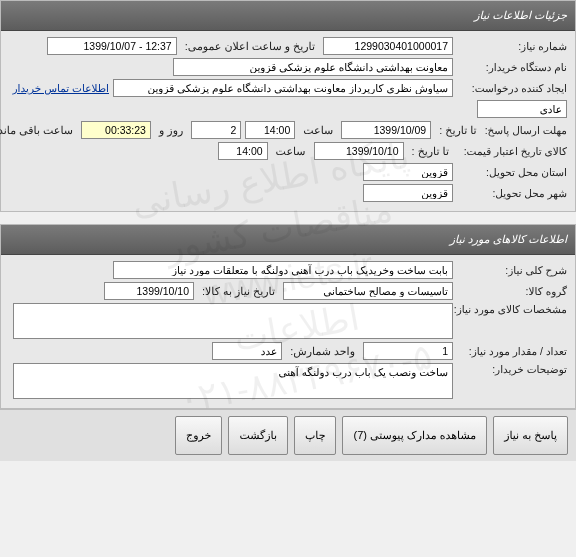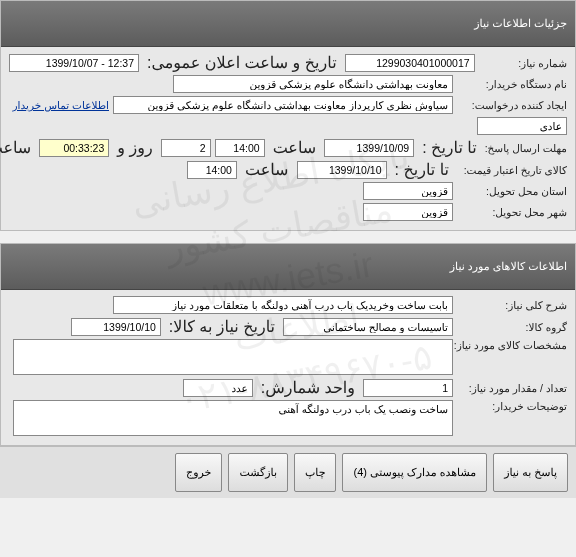--- a/index.html
+++ b/index.html
@@ -21,28 +21,29 @@
   color: rgba(0,0,0,0.06);
   pointer-events: none;
   z-index: 100;
   text-align: center;
   line-height: 1.4;
 }
 .panel { background: #e8e8e8; border: 1px solid #bbb; }
 .panel-header {
   background: linear-gradient(#7a7a7a,#5c5c5c);
   color: #fff;
-  padding: 16px 8px;
+  padding: 8px 8px;
   font-size: 11px;
   border-bottom: 1px solid #444;
+  font-style: italic;
 }
 .panel-body { padding: 6px 8px; }
 .row { display: flex; align-items: center; margin-bottom: 3px; gap: 4px; }
 .label { width: 110px; color: #222; white-space: nowrap; font-size: 10.5px; }
-.label-sm { width: auto; text-align: right; color: #222; white-space: nowrap; font-size: 16px; padding: 0 4px; }
+.label-sm { width: auto; text-align: right; color: #222; white-space: nowrap; font-size: 11px; padding: 0 4px; }
 input[type=text], textarea {
   background: #fff;
   border: 1px solid #888;
   padding: 2px 4px;
   font-family: inherit;
   font-size: 10.5px;
   direction: rtl;
   height: 18px;
 }
 textarea { height: 36px; resize: none; }
@@ -164,17 +165,17 @@
     <div class="row" style="align-items:flex-start;">
       <span class="label">توضیحات خریدار:</span>
       <textarea class="w440" readonly="" style="">ساخت ونصب یک باب درب دولنگه آهنی</textarea>
     </div>
 
   </div>
 </div>
 
 <div class="footer">
   <button class="btn">پاسخ به نیاز</button>
-  <button class="btn">مشاهده مدارک پیوستی (4)</button>
+  <button class="btn">مشاهده مدارک پیوستی (7)</button>
   <button class="btn">چاپ</button>
   <button class="btn">بازگشت</button>
   <button class="btn">خروج</button>
 </div>
 
 </body></html>

